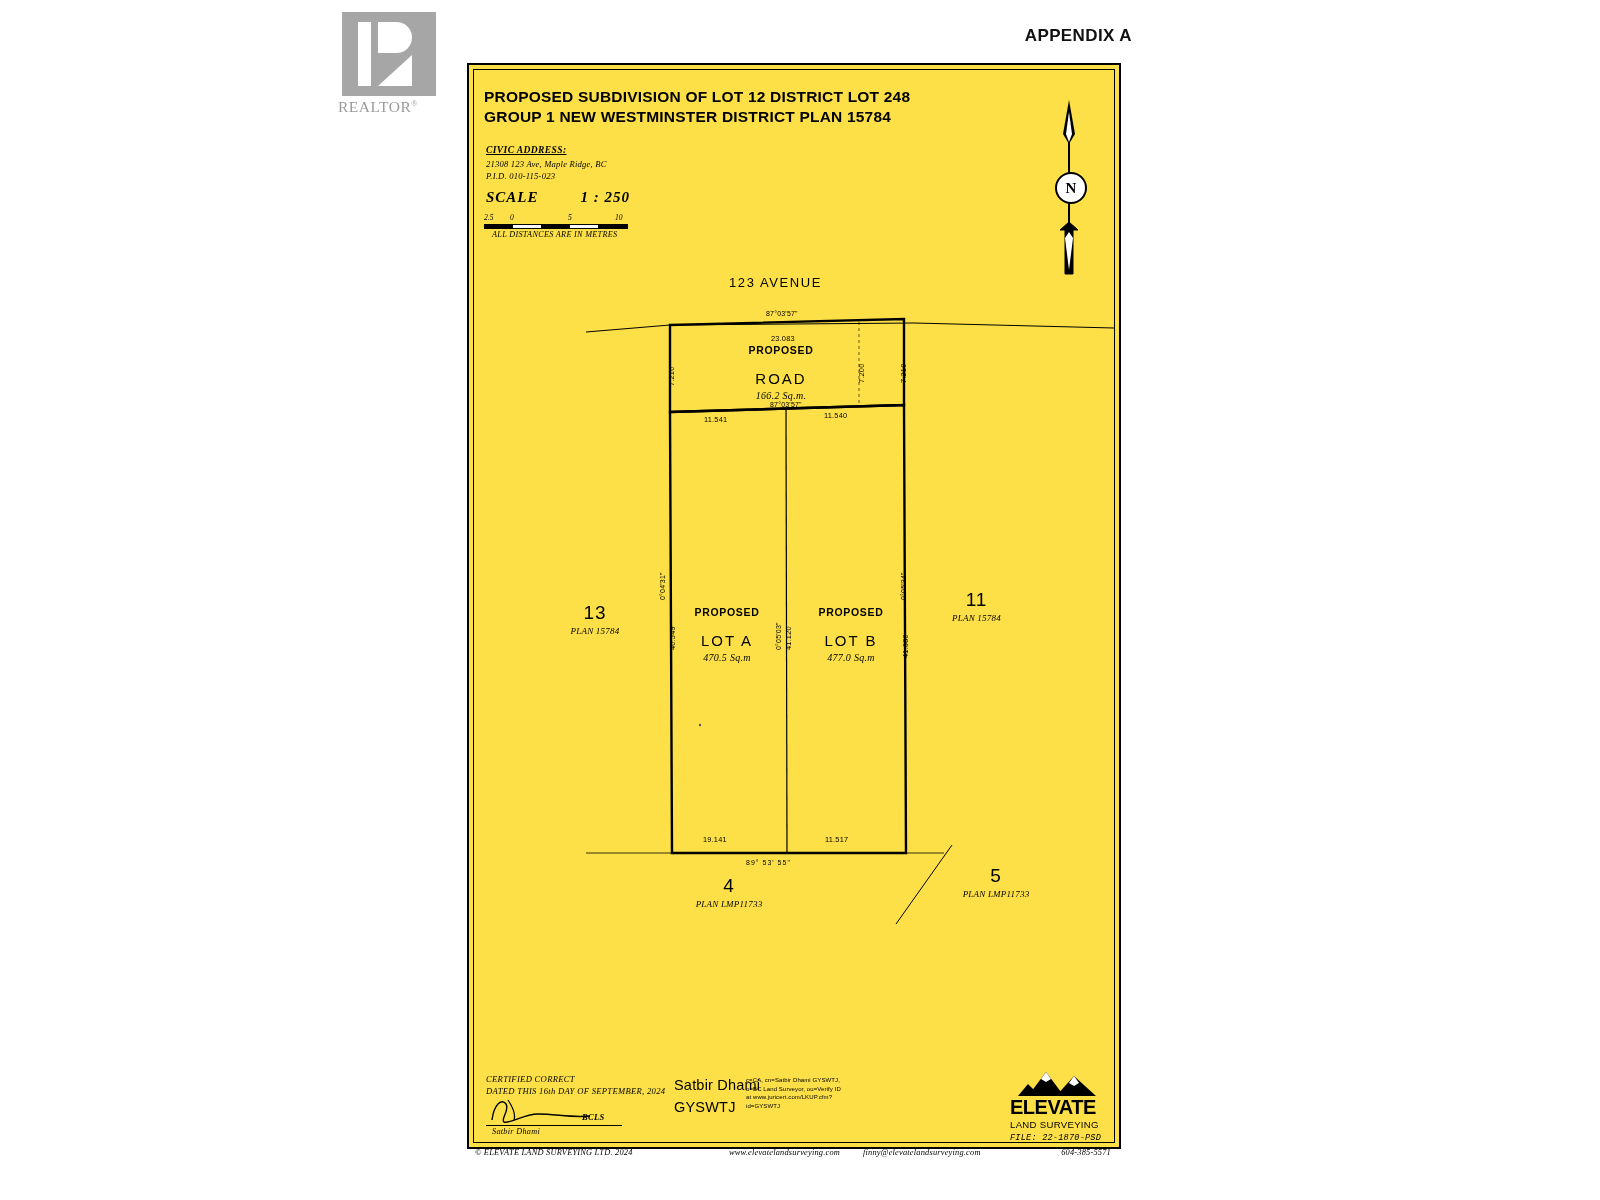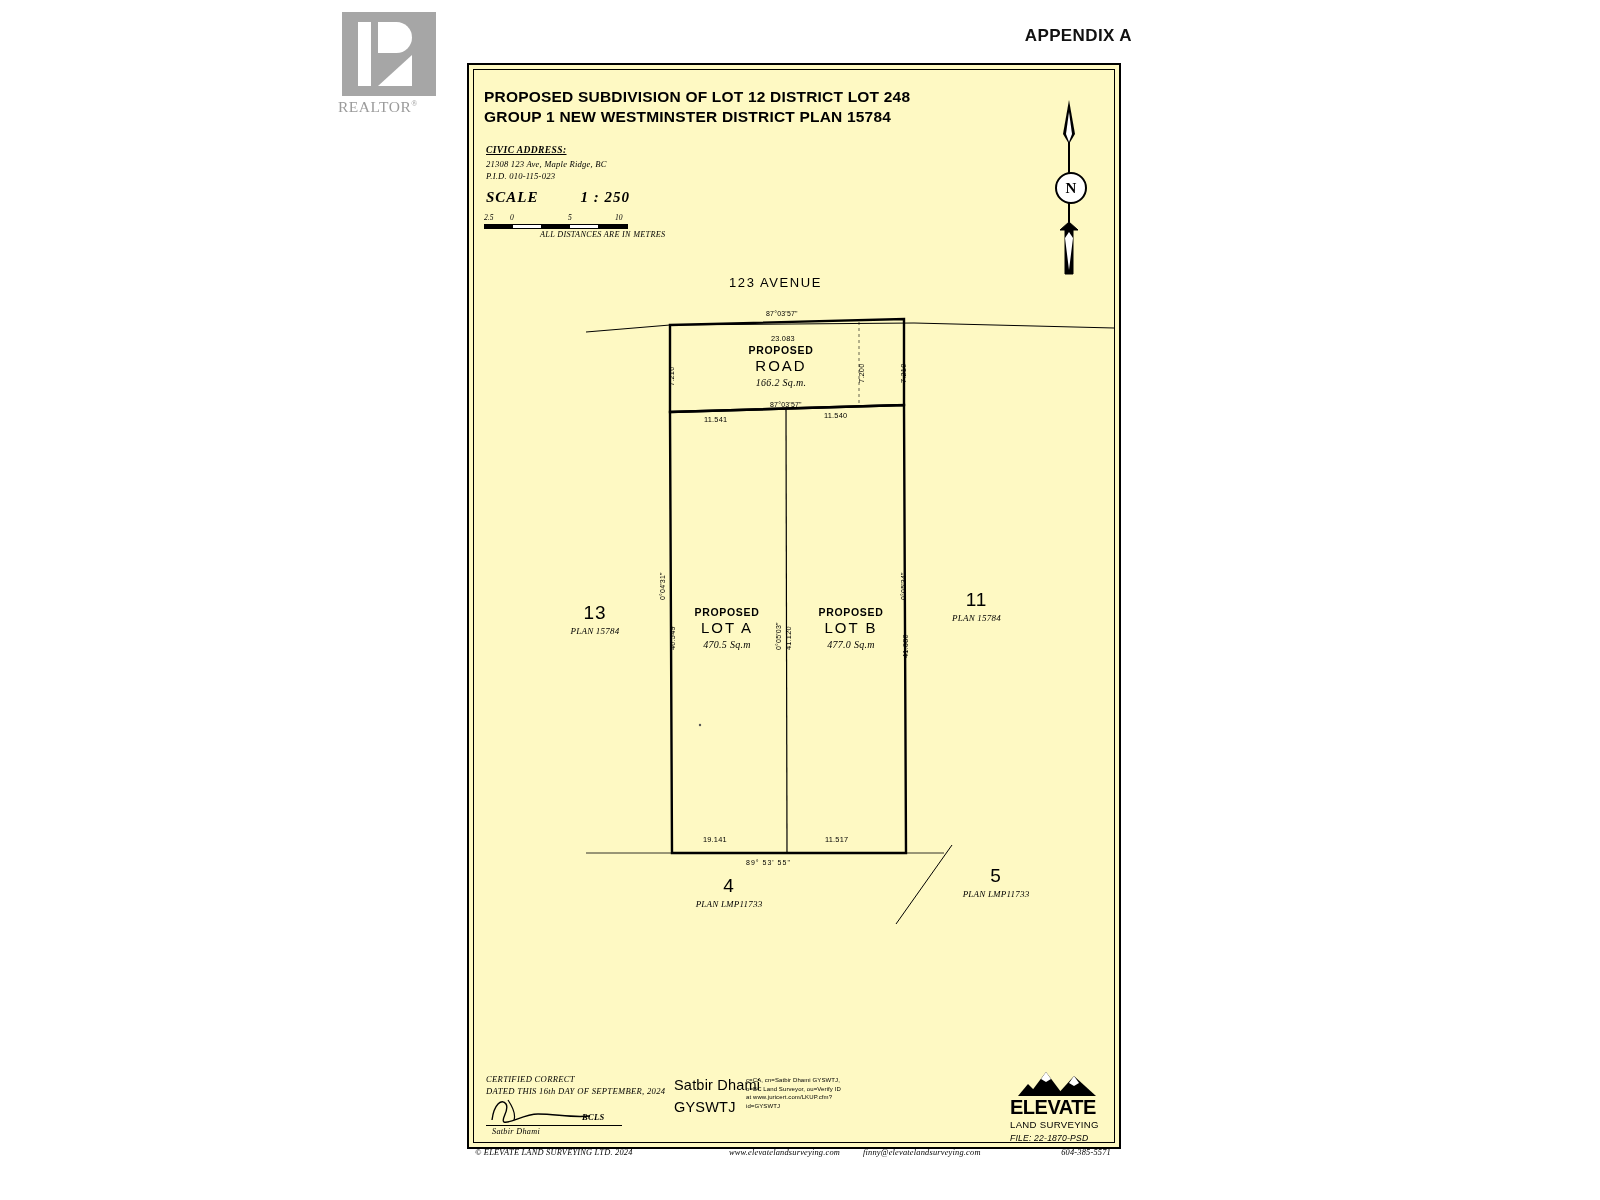--- a/index.html
+++ b/index.html
@@ -71,21 +71,21 @@
     white-space: nowrap;
   }
   #realtor-logo .word sup { font-size: 8px; }
 
   
   #plan-sheet {
     position: absolute;
     left: 467px; top: 63px;
     width: 650px; height: 1082px;
     border: 2px solid #000;
-    background: #fef9c3;
+    background: #fde047;
   }
   #plan-inner {
     position: absolute;
     left: 4px; top: 4px; right: 4px; bottom: 4px;
     border: 1px solid #000;
   }
 
   .t-main {
     position: absolute;
     left: 10px; top: 17px;
@@ -144,21 +144,20 @@
   .scalebar i { display: block; height: 100%; }
   .scalebar i.on { background: #000; }
   .scalebar i.off { background: #fff; }
   .units-note {
     position: absolute;
     left: 18px; top: 160px;
     font-family: "Liberation Serif", serif;
     font-style: italic;
     font-size: 8.2px;
     letter-spacing: .3px;
-    margin-left: 48px;
   }
 
   
   #north-arrow { position: absolute; left: 578px; top: 28px; width: 34px; height: 180px; }
   #north-arrow .rose {
     position: absolute; left: 3px; top: 74px;
     width: 28px; height: 28px; border-radius: 50%;
     border: 2px solid #000; background: #fff;
     display: flex; align-items: center; justify-content: center;
     font-weight: bold; font-size: 15px;
@@ -178,21 +177,21 @@
   .street-label {
     position: absolute;
     left: 255px; top: 205px;
     font-size: 13px;
     letter-spacing: 1.6px;
     white-space: nowrap;
   }
 
   .lot-txt { position: absolute; text-align: center; white-space: nowrap; }
   .lot-txt .p1 { font-size: 10.5px; font-weight: bold; letter-spacing: .7px; }
-  .lot-txt .p2 { font-size: 15px; letter-spacing: 2px; margin-top: 1px; }
+  .lot-txt .p2 { font-size: 15px; letter-spacing: 2px; margin-top: 14px; }
   .lot-txt .p3 {
     font-family: "Liberation Serif", serif; font-style: italic;
     font-size: 10px; margin-top: 3px; letter-spacing: .3px;
   }
 
   .nbr { position: absolute; text-align: center; white-space: nowrap; }
   .nbr .n { font-size: 19px; letter-spacing: 1px; }
   .nbr .p {
     font-family: "Liberation Serif", serif; font-style: italic;
     font-size: 9px; margin-top: 2px; letter-spacing: .2px;
@@ -273,21 +272,21 @@
   #elevate .peaks { width: 96px; height: 26px; display:block; margin-left: 6px; }
   #elevate .name {
     font-size: 20px; font-weight: bold; letter-spacing: -.5px;
     line-height: 1; margin-top: 1px;
     font-family: "Liberation Sans", sans-serif;
   }
   #elevate .sub {
     font-size: 9.6px; letter-spacing: .3px; margin-top: 2px;
   }
   #elevate .file {
-    font-family: Liberation Sans, sans-serif; font-style: italic;
+    font-family: Liberation Mono, monospace; font-style: italic;
     font-size: 8.6px; margin-top: 3px; letter-spacing: .2px;
   }
 
   
   #footer-strip {
     position: absolute; left: 467px; top: 1148px;
     width: 650px; height: 20px;
   }
   #footer-strip .f {
     position: absolute; top: 0;

